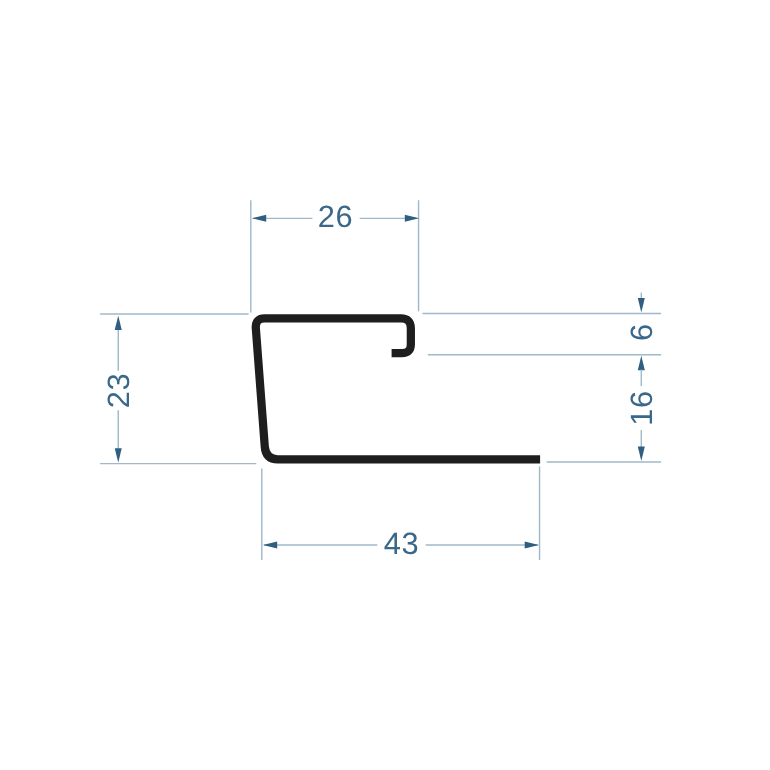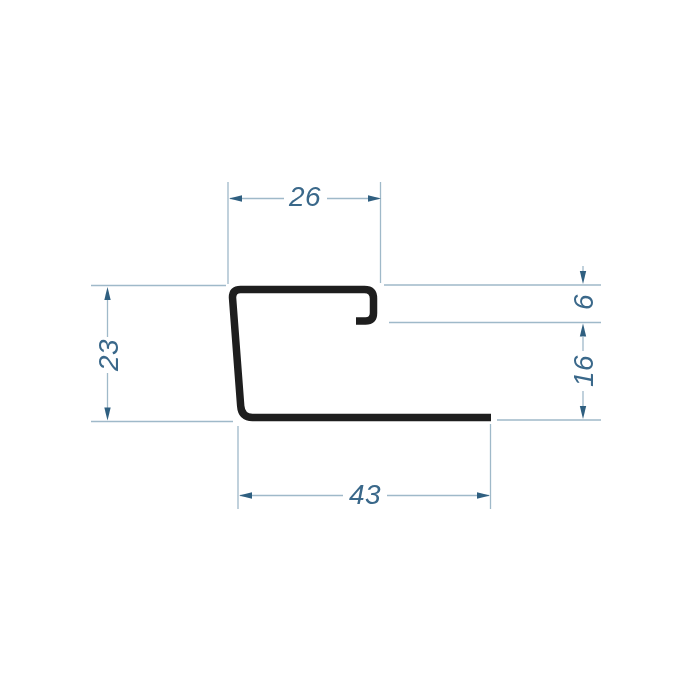--- a/index.html
+++ b/index.html
@@ -7,21 +7,20 @@
     padding: 0;
     background: #ffffff;
   }
   .canvas {
     position: relative;
     width: 700px;
     height: 525px;
     background: #ffffff;
     overflow: hidden;
     font-family: "Liberation Sans", sans-serif;
-    font-style: italic;
   }
   svg text {
     font-family: "Liberation Sans", sans-serif;
     font-size: 28px;
     letter-spacing: 0.5px;
   }
   .profile-stroke {
     fill: none;
     stroke-width: 7.5;
     stroke-linecap: butt;

